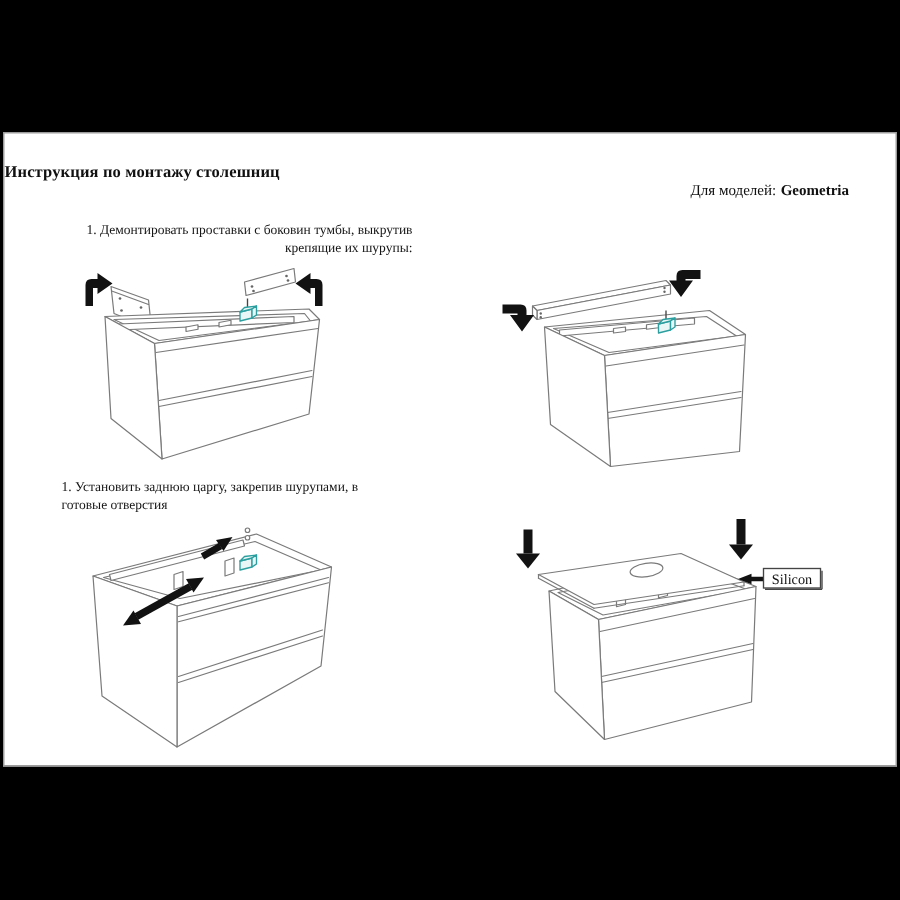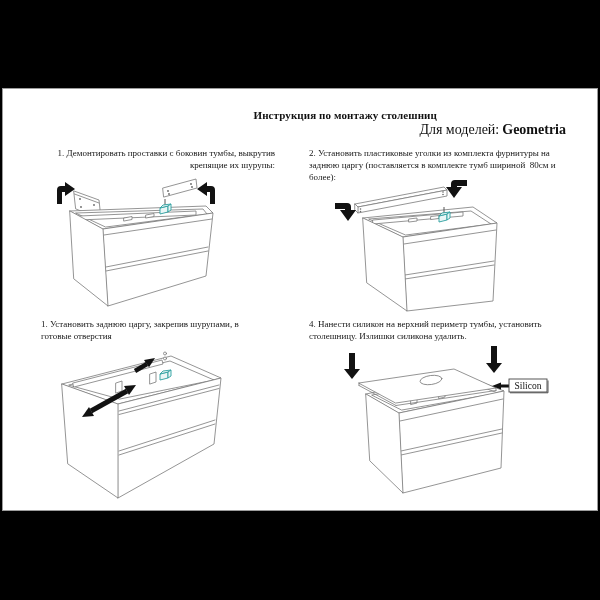--- a/index.html
+++ b/index.html
@@ -6,25 +6,25 @@
   body{
     width:600px;height:600px;position:relative;overflow:hidden;
     background:#000;
     font-family:"Liberation Serif",serif;
   }
   .page{
     position:absolute;left:2px;top:88px;width:596px;height:423px;
     background:#fff;border:1px solid #9c9c9c;box-sizing:border-box;
   }
   .doc-title{
-    position:absolute;left:0;top:20px;width:434px;text-align:right;
+    position:absolute;left:0;top:20px;width:434px;text-align:left;
     font-weight:bold;font-size:11px;color:#111;letter-spacing:.1px;
   }
   .models-line{
-    position:absolute;top:33px;right:31px;font-size:14px;color:#111;
+    position:absolute;top:33px;right:31px;font-size:10px;color:#111;
   }
   .models-line .val{font-weight:bold;margin-left:3px;}
   .step-text{
     position:absolute;font-size:9px;line-height:12px;color:#161616;
     white-space:pre-wrap;
   }
   #t1{left:38px;top:58px;width:234px;text-align:right;}
   #t2{left:306px;top:58px;width:250px;}
   #t3{left:38px;top:229px;width:222px;}
   #t4{left:306px;top:229px;width:254px;}
@@ -44,23 +44,21 @@
 
 <div class="page">
 
   <div class="doc-title">Инструкция по монтажу столешниц</div>
 
   <div class="models-line">
     <span>Для моделей:</span><span class="val">Geometria</span>
   </div>
 
   <div id="t1" class="step-text">1. Демонтировать проставки с боковин тумбы, выкрутив крепящие их шурупы:</div>
-  <div id="t2" class="step-text">2. Установить пластиковые уголки из комплекта фурнитуры на заднюю царгу (поставляется в комплекте тумб шириной  80см и более):</div>
   <div id="t3" class="step-text">1. Установить заднюю царгу, закрепив шурупами, в готовые отверстия</div>
-  <div id="t4" class="step-text">4. Нанести силикон на верхний периметр тумбы, установить столешницу. Излишки силикона удалить.</div>
 
   <svg id="d1" class="diag" viewBox="0 0 245 145">
     <g class="ln">
       <polygon points="28,20 53,29 55,48 30,38"></polygon>
       <line x1="28.5" y1="23" x2="53" y2="32"></line>
       <circle class="dot" cx="34" cy="28" r="0.9"></circle>
         <circle class="dot" cx="48" cy="34" r="0.9"></circle>
       <circle class="dot" cx="35" cy="36" r="0.9"></circle>
         <circle class="dot" cx="49" cy="43" r="0.9"></circle>
     </g>

